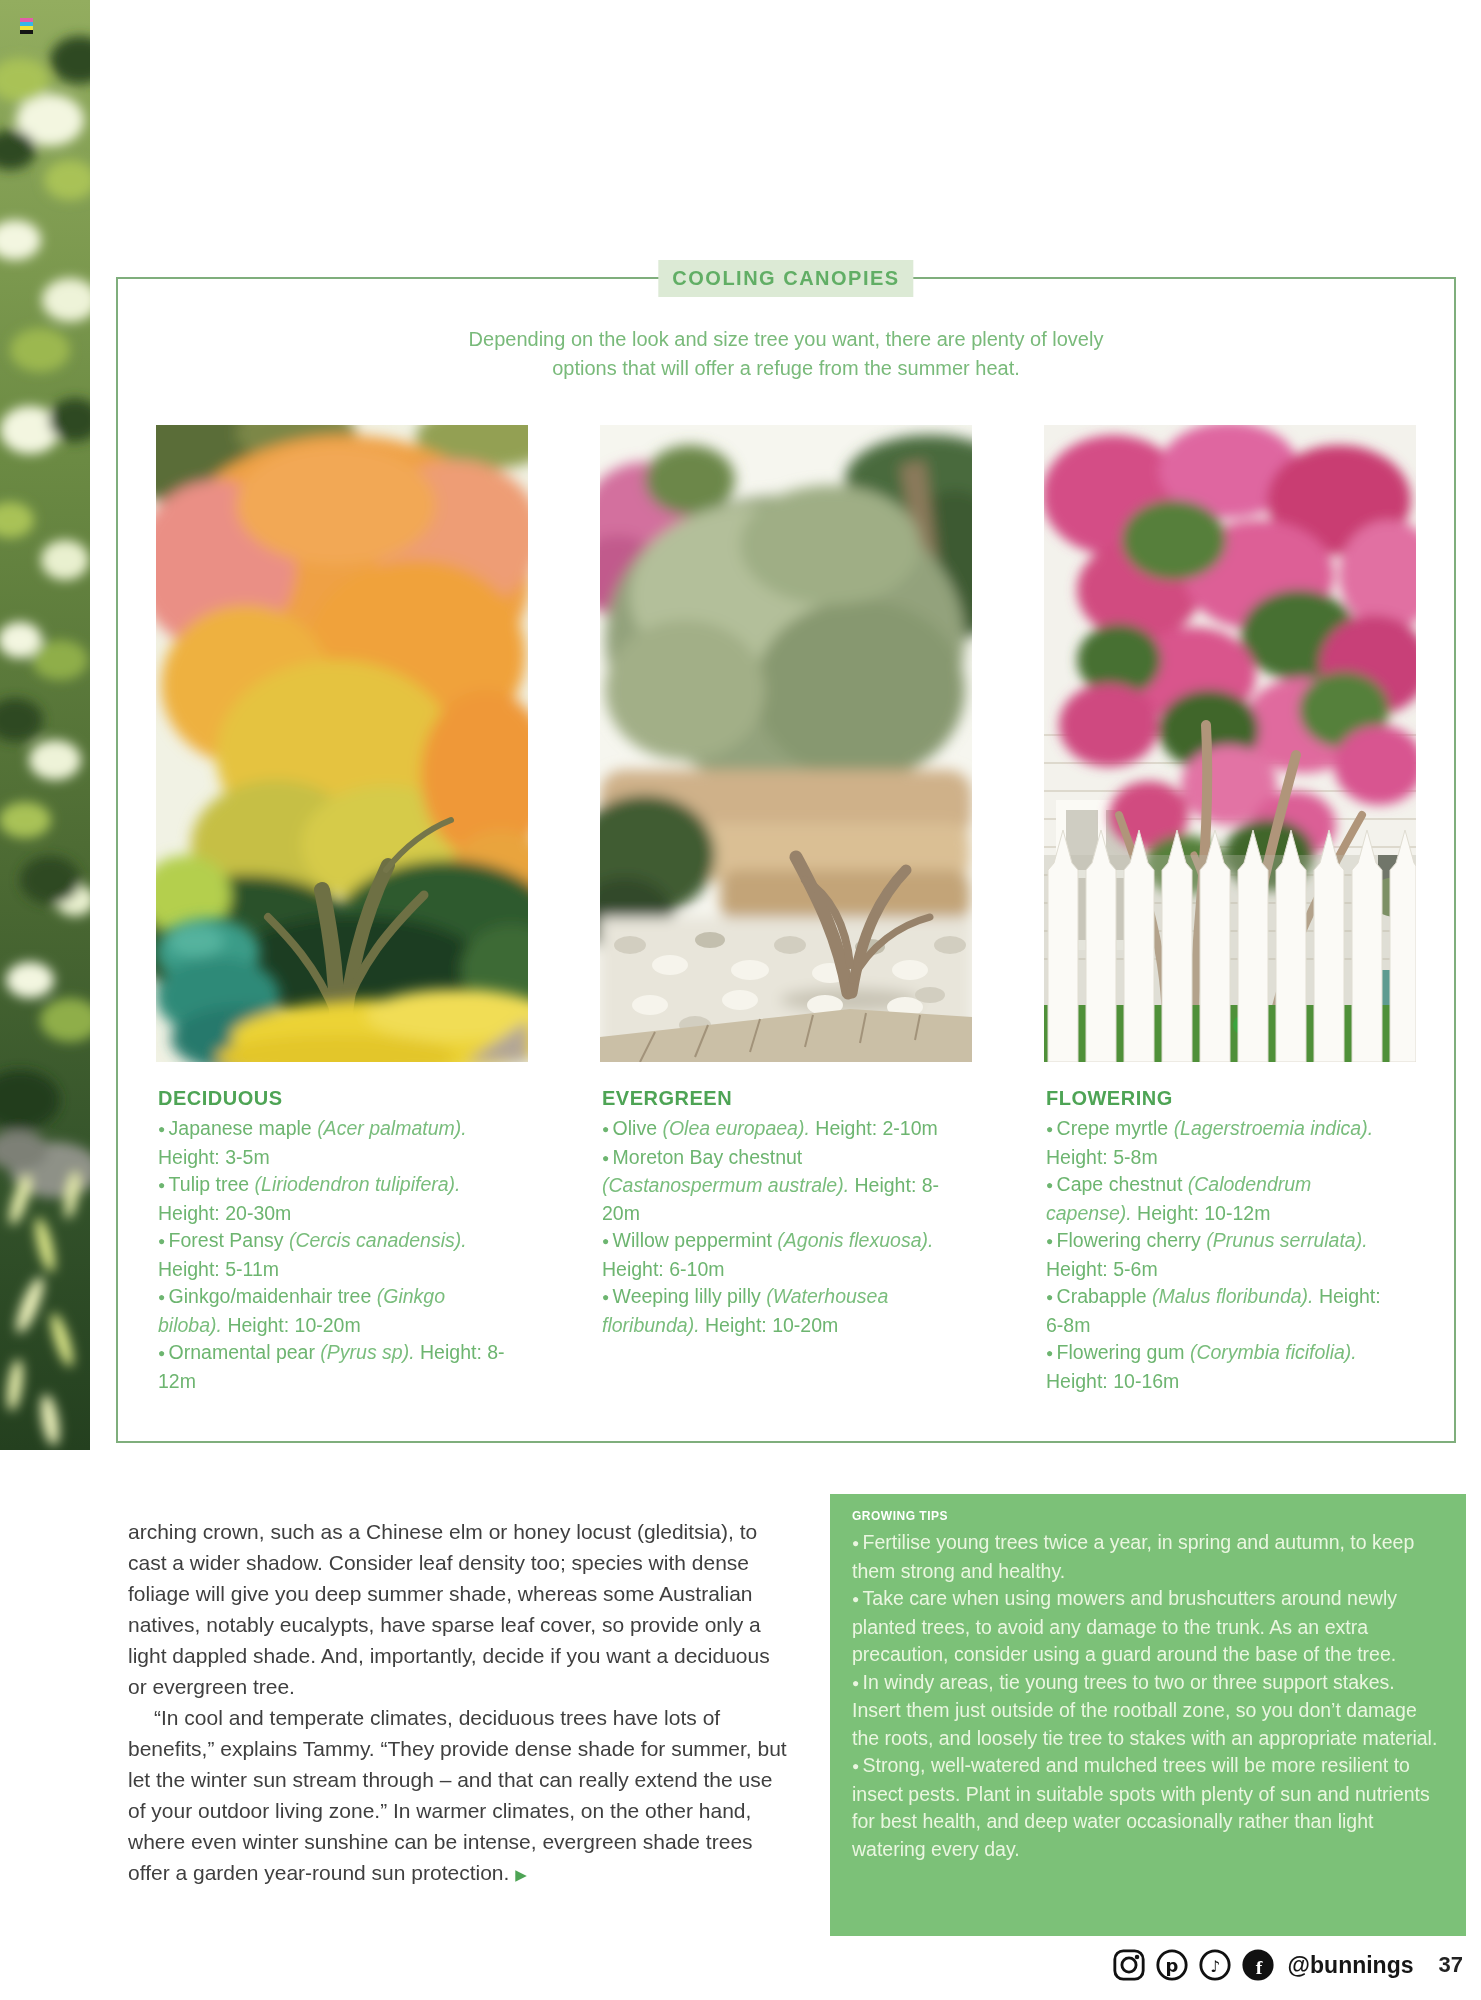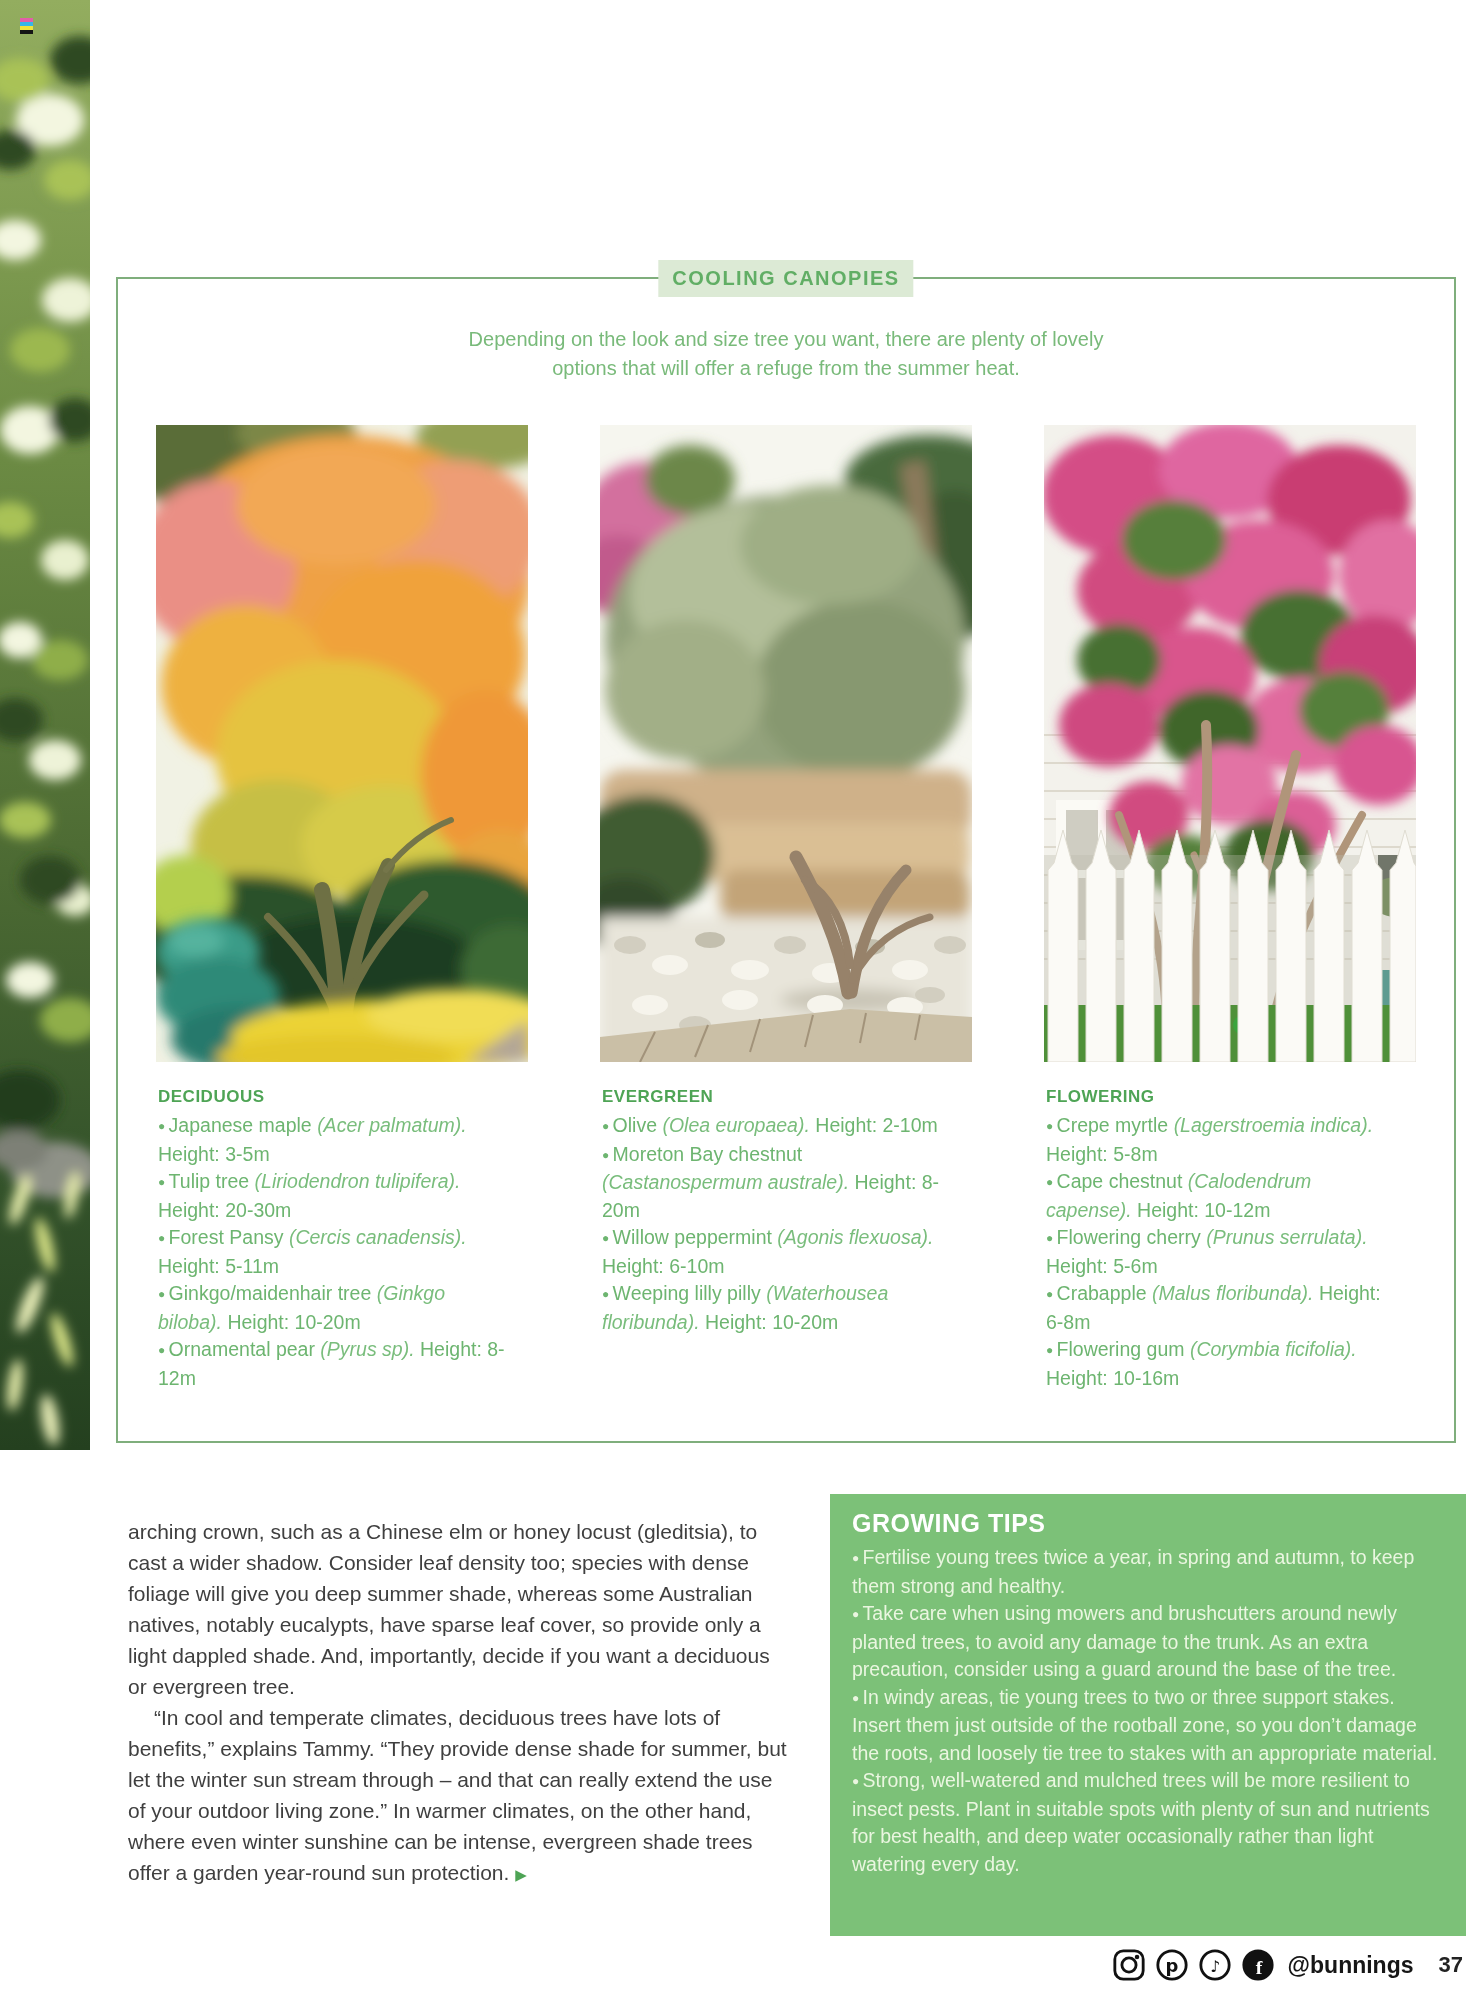--- a/index.html
+++ b/index.html
@@ -24,38 +24,38 @@
   }
   .intro{
     margin-top:46px;text-align:center;color:#79ba7a;font-size:20px;line-height:29px;
   }
   .photo{position:absolute;top:146px;width:372px;height:637px;overflow:hidden;}
   .photo svg{display:block;width:100%;height:100%;}
   .ph1{left:38px;}.ph2{left:482px;}.ph3{left:926px;}
 
   .tree-col{position:absolute;top:808px;width:348px;}
   .tc1{left:40px;}.tc2{left:484px;}.tc3{left:928px;}
-  .tree-col h3{margin:0 0 5px 0;color:#4ea455;font-size:17px;font-weight:bold;letter-spacing:.5px;}
+  .tree-col h3{margin:0 0 5px 0;color:#4ea455;font-size:20px;font-weight:bold;letter-spacing:.5px;}
   .tree-item{margin:0;color:#6db570;font-size:19.5px;line-height:27.5px;}
   .tree-item .dot{font-size:12px;vertical-align:2px;}
   .tree-item i{color:#79bd7c;}
 
   
   .article{position:absolute;left:128px;top:1516px;width:660px;color:#3f3f3f;
            font-size:21px;line-height:31px;}
   .article p{margin:0;}
   .article p.indent{text-indent:26px;}
   .endmark{color:#4ea455;font-size:15px;margin-left:6px;}
 
   
   .tipsbox{
     position:absolute;left:830px;top:1494px;width:636px;height:442px;
     background:#7cc178;box-sizing:border-box;padding:15px 22px 0 22px;
   }
-  .tipsbox h3{margin:0 0 6px 0;color:#ffffff;font-size:25px;font-weight:bold;letter-spacing:.5px;}
+  .tipsbox h3{margin:0 0 6px 0;color:#ffffff;font-size:12px;font-weight:bold;letter-spacing:.5px;}
   .tip{margin:0;color:#eaf6e0;font-size:19.5px;line-height:27.5px;}
   .tip .tipdot{font-size:12px;vertical-align:2px;}
 
   
   .footer{position:absolute;top:1948px;right:18px;display:flex;align-items:center;gap:9px;}
   .sicon{width:34px;height:34px;display:block;}
   .handle{font-size:23px;font-weight:bold;color:#161616;margin-left:4px;}
   .pagenum{font-size:22px;font-weight:bold;color:#222222;margin-left:16px;}
 </style>
 </head>

